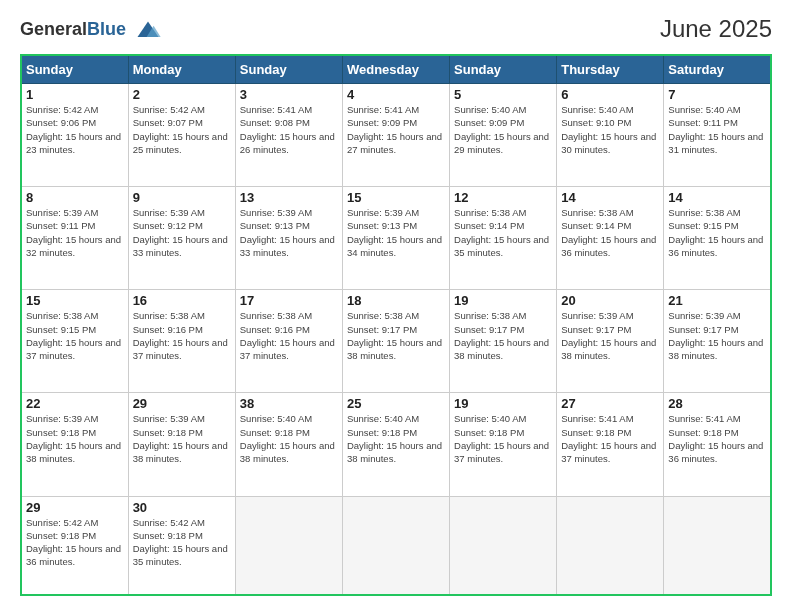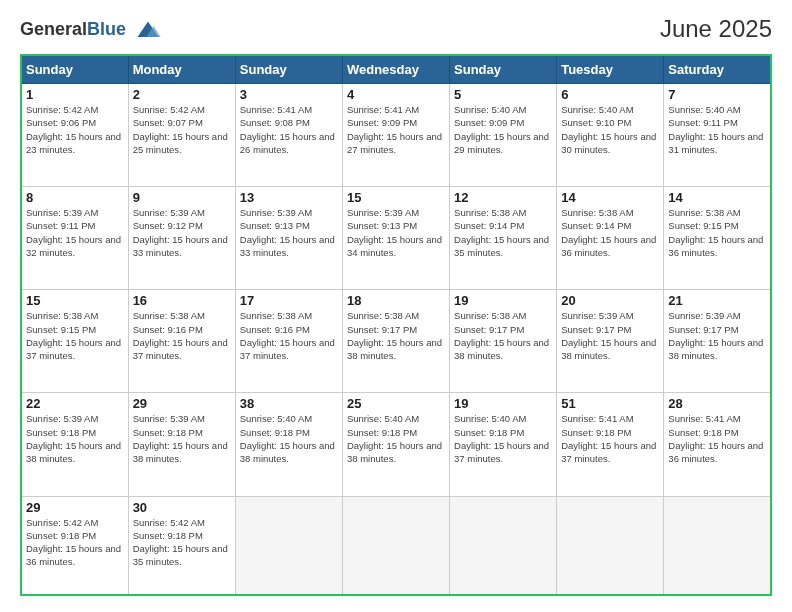--- a/index.html
+++ b/index.html
@@ -119,21 +119,21 @@
   </div>
 
   <table class="calendar">
     <thead>
       <tr>
         <th>Sunday</th>
         <th>Monday</th>
         <th>Sunday</th>
         <th>Wednesday</th>
         <th>Sunday</th>
-        <th>Tuesday</th>
+        <th>Thursday</th>
         <th>Saturday</th>
       </tr>
     </thead>
     <tbody>
 
       <tr class="week-row">
         <td>
           <span class="day-num">1</span>
           <div class="day-info">Sunrise: 5:42 AM<br>Sunset: 9:06 PM<br>Daylight: 15 hours and 23 minutes.</div>
         </td>
@@ -240,21 +240,21 @@
         </td>
         <td>
           <span class="day-num">25</span>
           <div class="day-info">Sunrise: 5:40 AM<br>Sunset: 9:18 PM<br>Daylight: 15 hours and 38 minutes.</div>
         </td>
         <td>
           <span class="day-num">19</span>
           <div class="day-info">Sunrise: 5:40 AM<br>Sunset: 9:18 PM<br>Daylight: 15 hours and 37 minutes.</div>
         </td>
         <td>
-          <span class="day-num">51</span>
+          <span class="day-num">27</span>
           <div class="day-info">Sunrise: 5:41 AM<br>Sunset: 9:18 PM<br>Daylight: 15 hours and 37 minutes.</div>
         </td>
         <td>
           <span class="day-num">28</span>
           <div class="day-info">Sunrise: 5:41 AM<br>Sunset: 9:18 PM<br>Daylight: 15 hours and 36 minutes.</div>
         </td>
       </tr>
 
       <tr class="last-row">
         <td>

